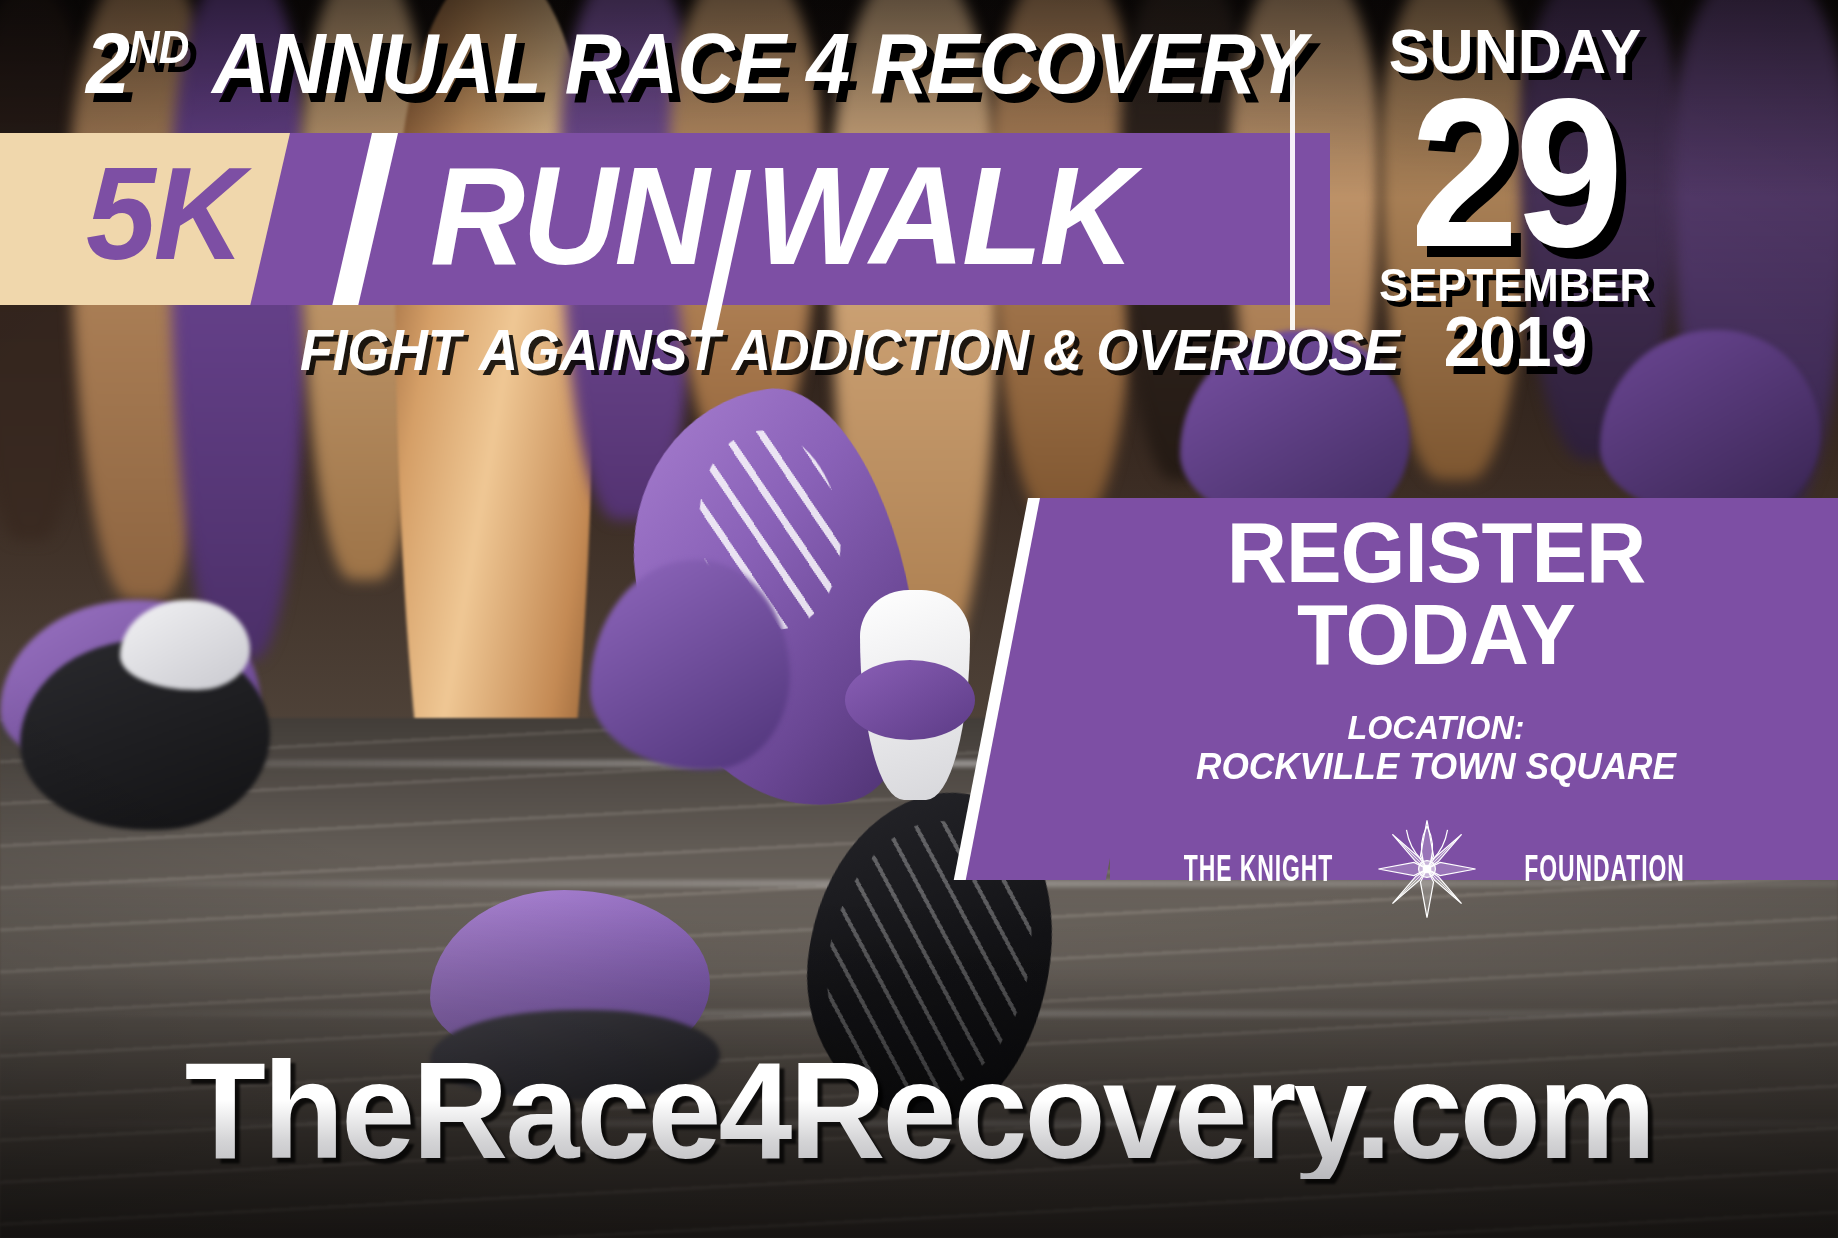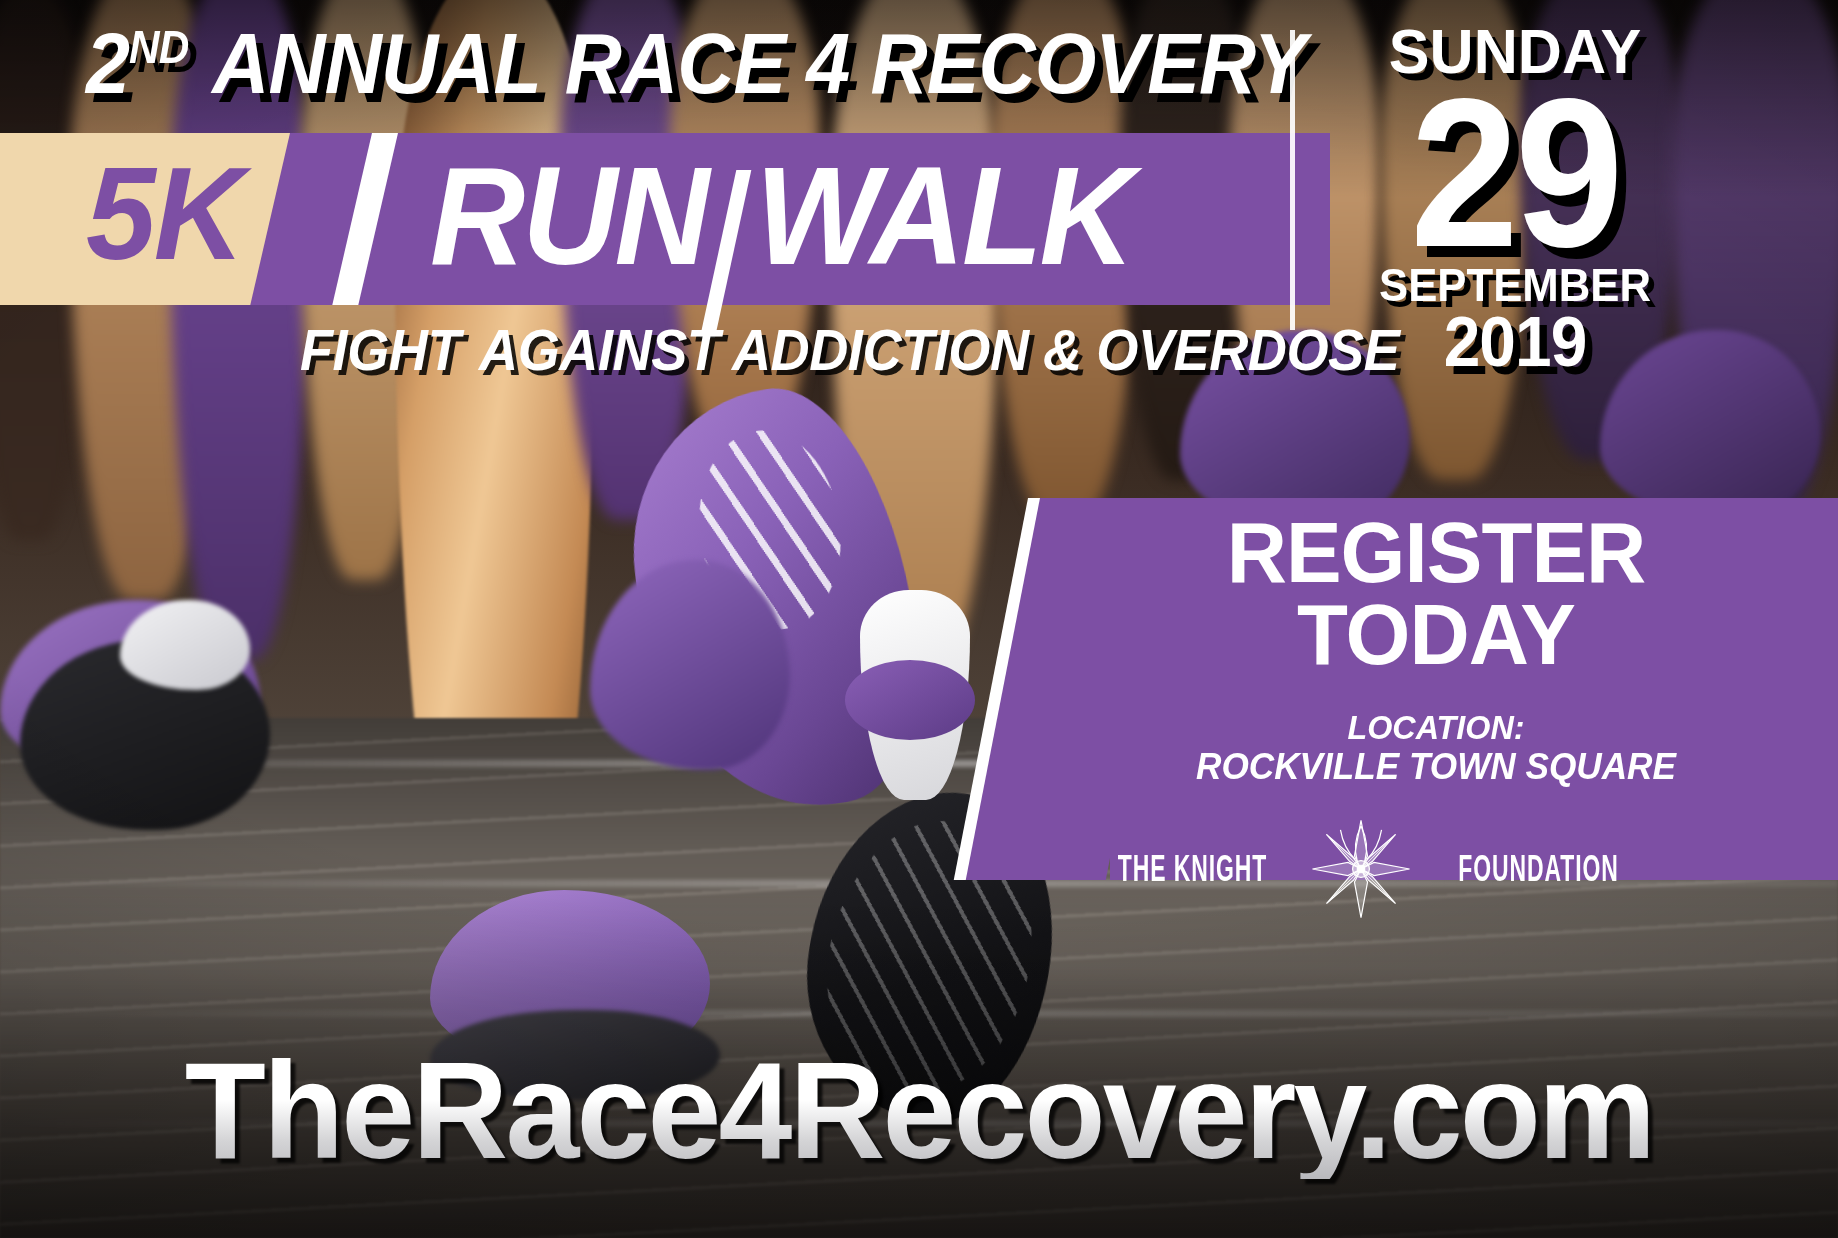--- a/index.html
+++ b/index.html
@@ -191,21 +191,21 @@
   .reg-loc-label{
     font-size:34px;line-height:1.1;font-weight:bold;font-style:italic;
     letter-spacing:0px;margin-top:34px;transform:scaleX(.95);
   }
   .reg-loc-value{
     font-size:37px;line-height:1.1;font-weight:bold;font-style:italic;
     letter-spacing:0px;transform:scaleX(.95);
   }
   
   .logo{
-    display:flex;align-items:center;justify-content:flex-start;
+    display:flex;align-items:center;justify-content:center;
     gap:6px;margin-top:26px;
   }
   .logo-word{
     font-size:37px;font-weight:bold;color:#fff;
     letter-spacing:1.5px;
     transform:scaleX(.62);transform-origin:center;
     white-space:nowrap;
   }
   .logo-mark{width:112px;height:112px;flex:0 0 auto;margin:0 -14px;}
 

